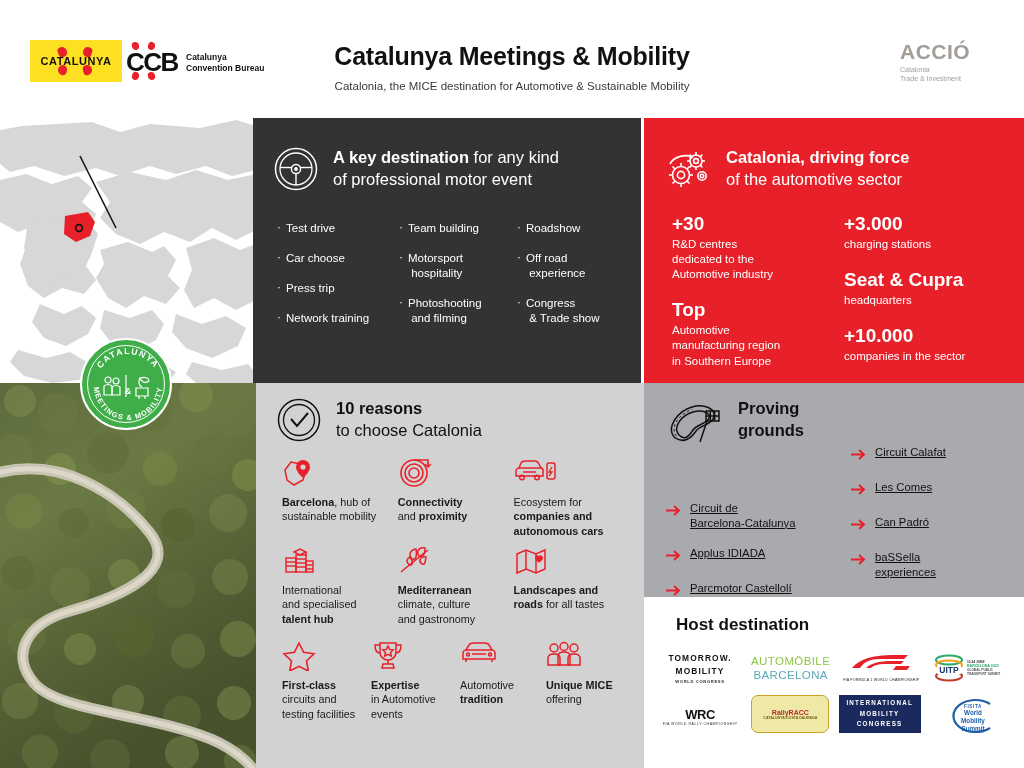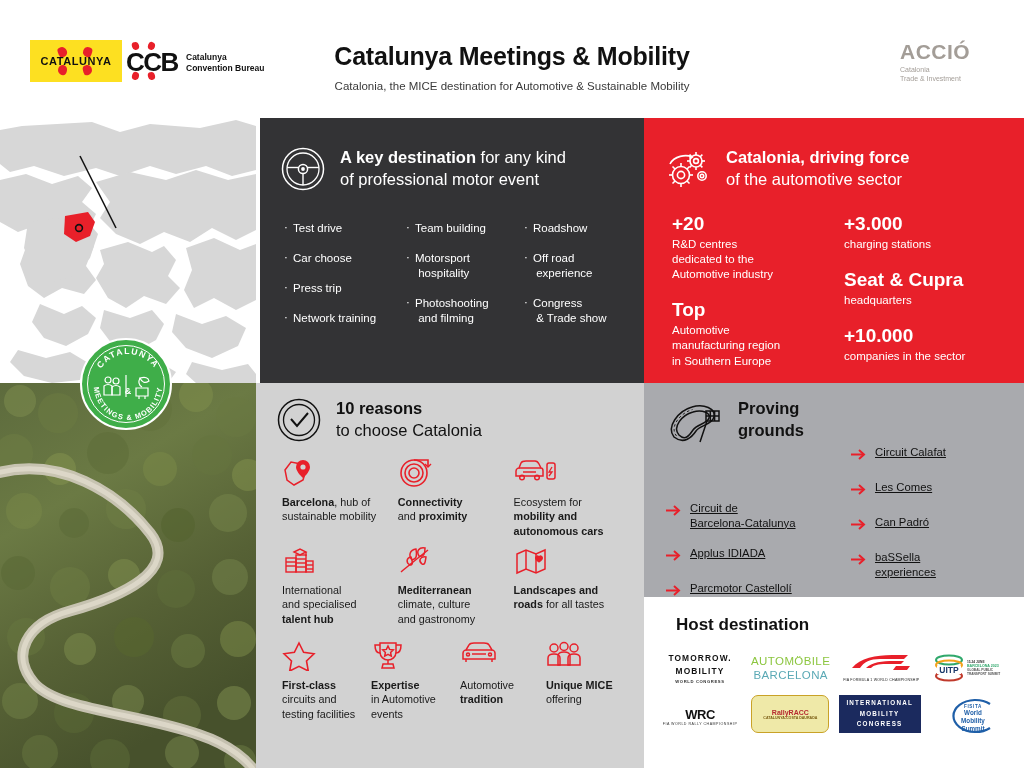--- a/index.html
+++ b/index.html
@@ -43,21 +43,21 @@
 
   #logo-accio { position: absolute; right: 24px; top: 40px; width: 100px; text-align: left; }
   #accio-word { font-size: 21px; font-weight: bold; color: #A39D97; letter-spacing: .5px; }
   #accio-sub { font-size: 7px; color: #A39D97; line-height: 1.35; margin-top: 1px; }
 
   
   .panel { position: absolute; }
 
   #map-panel   { left: 0;   top: 118px; width: 256px; height: 265px; background: #ffffff; overflow: hidden; }
   #photo-panel { left: 0;   top: 383px; width: 256px; height: 385px; overflow: hidden; }
-  #dark-panel  { left: 260px; top: 118px; width: 388px; height: 265px; background: #333335; }
+  #dark-panel  { left: 253px; top: 118px; width: 388px; height: 265px; background: #333335; }
   #red-panel   { left: 644px; top: 118px; width: 380px; height: 265px; background: #E8202A; }
   #reasons-panel { left: 256px; top: 383px; width: 388px; height: 385px; background: #D2D2D2; }
   #proving-panel { left: 644px; top: 383px; width: 380px; height: 214px; background: #A9AAAE; }
   #host-panel  { left: 644px; top: 597px; width: 380px; height: 171px; background: #ffffff; }
 
   
   #map-svg { position: absolute; left: 0; top: 0; }
 
   #green-badge {
     position: absolute; left: 80px; top: 338px; width: 92px; height: 92px;
@@ -367,21 +367,21 @@
     </span>
     <span class="head-text">
       <span class="strong">Catalonia, driving force</span><br>
       <span>of the automotive sector</span>
     </span>
   </div>
 
   <div id="red-cols">
     <div class="col" id="rf-left">
         <div class="stat">
-          <div class="big">+20</div>
+          <div class="big">+30</div>
           <div class="small">R&amp;D centres<br>dedicated to the<br>Automotive industry</div>
         </div>
         <div class="stat">
           <div class="big">Top</div>
           <div class="small">Automotive<br>manufacturing region<br>in Southern Europe</div>
         </div>
       </div>
     <div class="col" id="rf-right">
         <div class="stat">
           <div class="big">+3.000</div>
@@ -441,21 +441,21 @@
               <g fill="none" stroke="#E8202A" stroke-width="1.5">
                 <path d="M2,18 L2,13 C2,11 4,10 5,10 L7,5 C8,3 10,3 12,3 L21,3 C23,3 24,4 25,6 L27,10 C28,10 29,11 29,13 L29,18 Z"></path>
                 <line x1="5" y1="10" x2="27" y2="10"></line>
                 <circle cx="8" cy="19.5" r="2.3"></circle>
                 <circle cx="23" cy="19.5" r="2.3"></circle>
                 <line x1="9" y1="14" x2="22" y2="14"></line>
                 <rect x="33" y="5" width="8" height="16" rx="2"></rect>
                 <path d="M38,9 L35,14 L38,14 L35,18" stroke-width="1.3"></path>
               </g>
             </svg></div>
-          <div class="r-text">Ecosystem for<br><b>mobility and</b><br><b>autonomous cars</b></div>
+          <div class="r-text">Ecosystem for<br><b>companies and</b><br><b>autonomous cars</b></div>
         </div>
       </div>
       <div class="reason-row">
         <div class="reason" style="width: 112px; margin-right: 8px;">
           <div class="r-icon"><svg width="34" height="30" viewBox="0 0 34 30">
               <g fill="none" stroke="#E8202A" stroke-width="1.4">
                 <path d="M12,6 L18,3 L24,6 L18,9 Z"></path>
                 <line x1="24" y1="6" x2="24" y2="10"></line>
                 <rect x="4" y="12" width="10" height="14"></rect>
                 <rect x="14" y="9" width="10" height="17"></rect>

